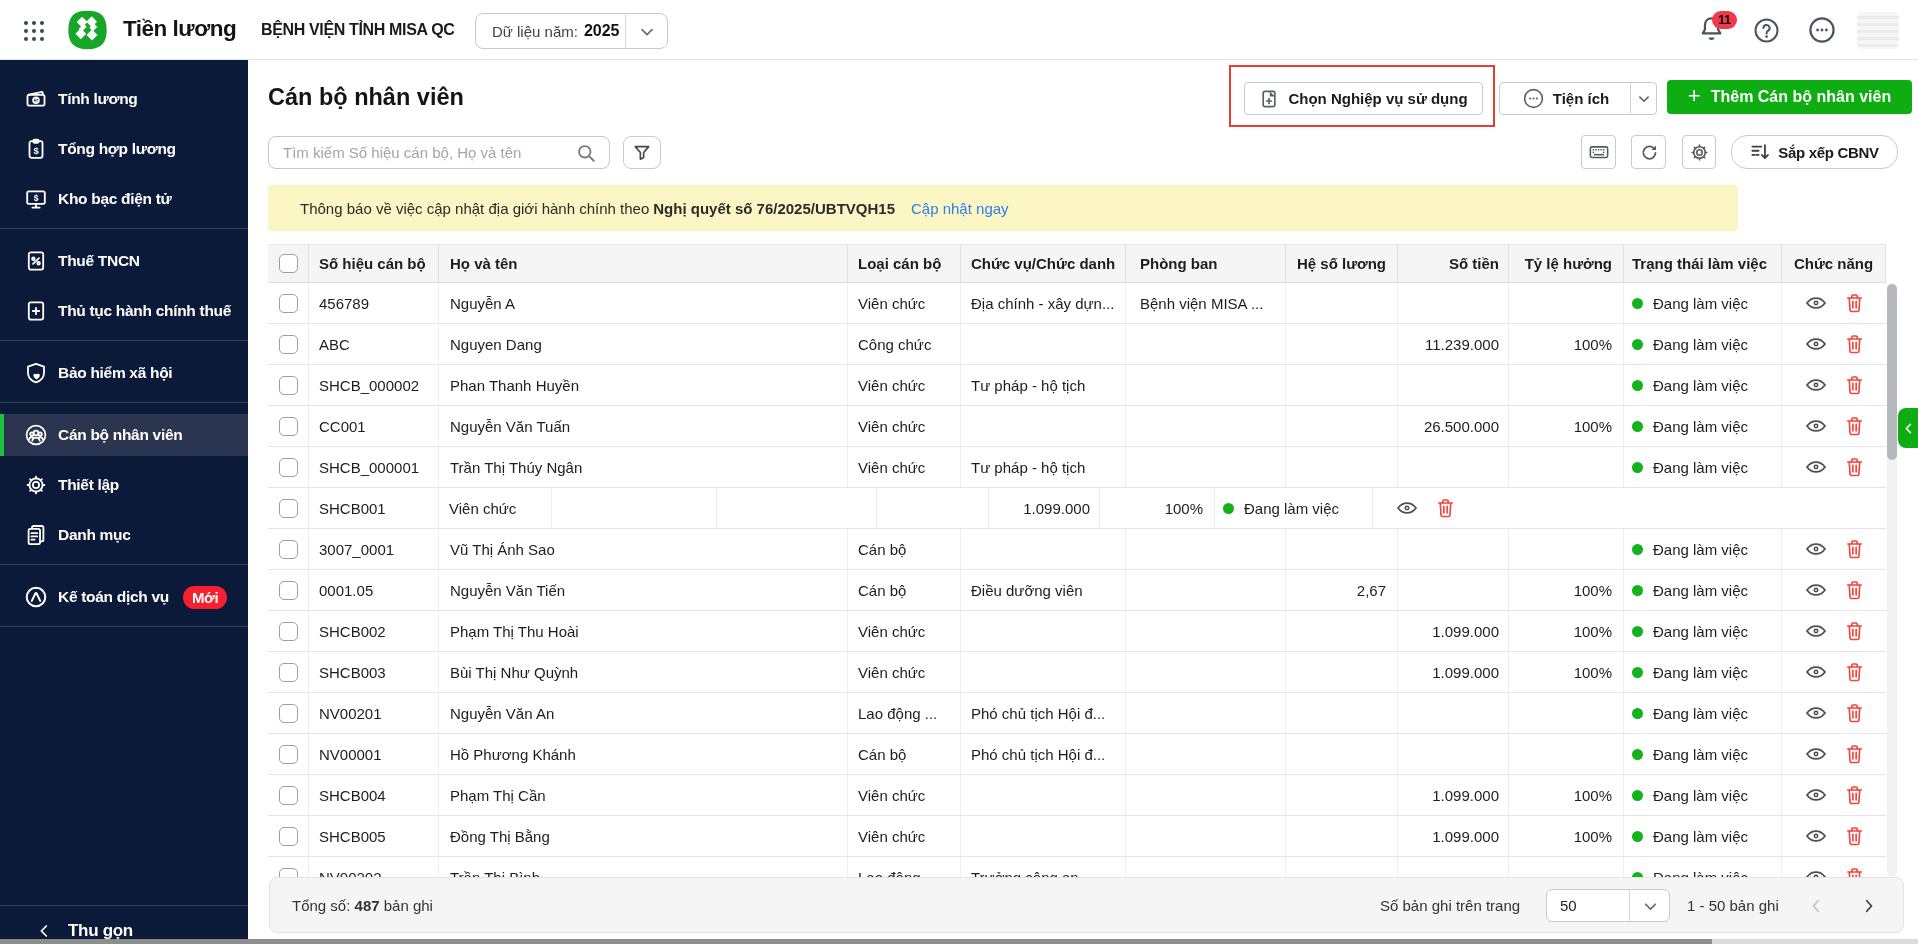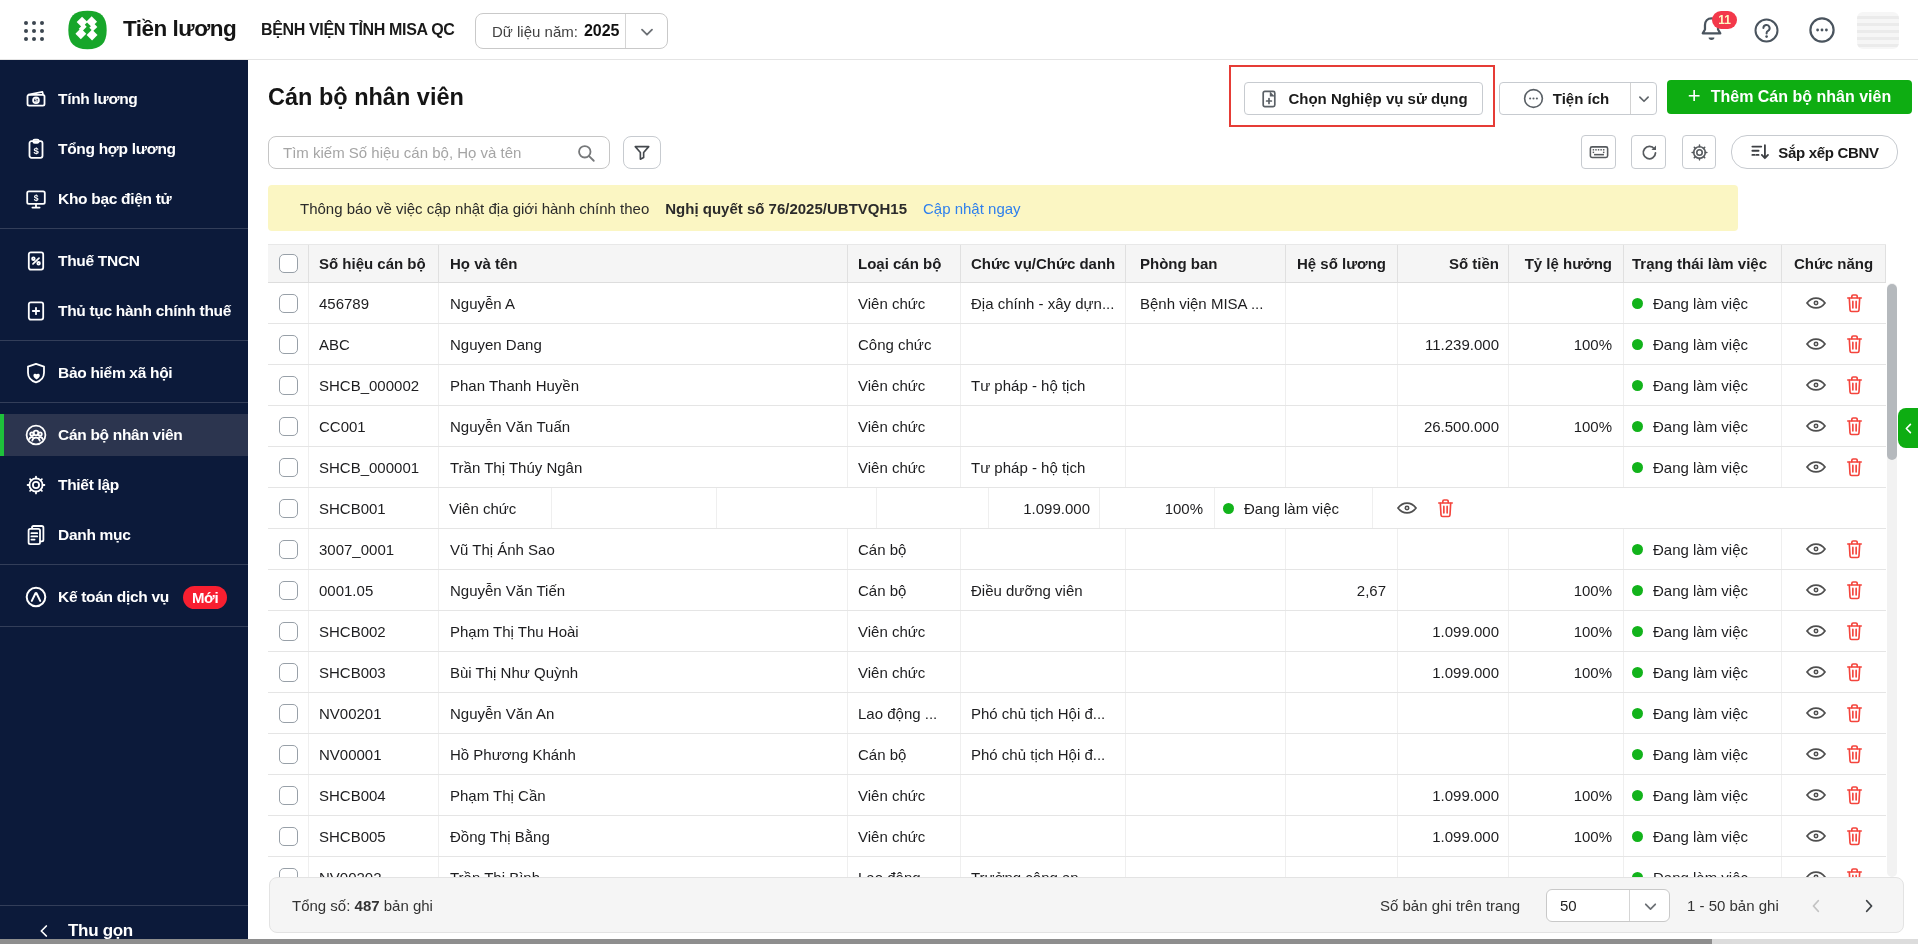--- a/index.html
+++ b/index.html
@@ -9,21 +9,21 @@
 
 #topbar{position:absolute;left:0;top:0;width:1918px;height:60px;background:#fff;border-bottom:1px solid #e4e4e4;z-index:5;text-decoration:underline;}
 #tb-title{position:absolute;left:123px;top:16px;font-size:22.5px;letter-spacing:-.5px;font-weight:700;color:#151515;}
 #tb-org{position:absolute;left:261px;top:21px;font-size:16px;letter-spacing:-.35px;font-weight:700;color:#1a1a1a;}
 #yearbox{position:absolute;left:475px;top:13px;width:193px;height:36px;border:1px solid #c9c9c9;border-radius:8px;display:flex;align-items:center;}
 #yearbox .lab{padding-left:16px;font-size:15px;color:#424242;}
 #yearbox .val{font-size:16px;font-weight:700;color:#111;margin-left:6px;}
 #yearbox .sep{position:absolute;right:41px;top:0;bottom:0;width:1px;background:#d5d5d5;}
 #yearbox svg{position:absolute;right:10px;top:8px;}
 #avatar{position:absolute;left:1857px;top:12px;width:42px;height:37px;border-radius:6px;background:repeating-linear-gradient(180deg,#f6f6f6 0 4px,#ebebeb 4px 7px);}
-.badge11{position:absolute;left:1712px;top:11px;min-width:25px;height:18px;background:#f3384a;border-radius:9px;color:#fef9c3;font-size:12px;font-weight:700;text-align:center;line-height:18px;padding:0 4px;}
+.badge11{position:absolute;left:1712px;top:11px;min-width:25px;height:18px;background:#f3384a;border-radius:9px;color:#000000;font-size:12px;font-weight:700;text-align:center;line-height:18px;padding:0 4px;}
 
 #sidebar{position:absolute;left:0;top:60px;width:248px;height:884px;background:#0c1a3a;padding-top:18px;z-index:4;}
 .mi{height:42px;display:flex;align-items:center;padding-left:24px;color:#fff;font-size:15.5px;letter-spacing:-.3px;font-weight:700;margin-bottom:8px;white-space:nowrap;}
 .mi svg{width:24px;height:24px;margin-right:10px;flex:0 0 24px;}
 .mi.act{background:#2c354f;border-left:4px solid #1ec13b;padding-left:20px;}
 .mdiv{height:1px;background:rgba(255,255,255,.16);margin:2px 0 11px 0;}
 .newb{background:#f81f30;color:#fff;font-size:15px;font-weight:700;border-radius:13px;padding:3px 9px;margin-left:14px;}
 #thugon{position:absolute;left:0;top:845px;width:248px;height:39px;padding-top:12px;color:#fff;font-size:17px;letter-spacing:-.3px;font-weight:700;display:flex;align-items:center;padding-left:36px;border-top:1px solid rgba(255,255,255,.16);background:#0c1a3a;}
 #thugon svg{width:16px;height:16px;margin-right:16px;}
 .sic{stroke:#fff;stroke-width:1.8;fill:none;stroke-linecap:round;stroke-linejoin:round;}
@@ -41,21 +41,21 @@
 #search{position:absolute;left:20px;top:76px;width:342px;height:33px;border:1px solid #c6c6c6;border-radius:8px;}
 #search .ph{position:absolute;left:14px;top:7px;font-size:15px;color:#a5a5a5;}
 #search svg{position:absolute;right:12px;top:6px;}
 #btn-filter{left:375px;top:76px;width:38px;height:33px;border-radius:8px;}
 #btn-kb{left:1333px;top:75px;width:35px;height:34px;border-radius:4px;}
 #btn-rf{left:1383px;top:75px;width:35px;height:34px;border-radius:4px;}
 #btn-gear{left:1434px;top:75px;width:34px;height:34px;border-radius:4px;}
 #btn-sort{left:1483px;top:75px;width:167px;height:34px;border-radius:4px;}
 #btn-sort svg{margin-right:8px;}#btn-sort{letter-spacing:-.3px;border-radius:16px;}
 #banner{position:absolute;left:20px;top:125px;width:1470px;height:46px;background:#fbf6c3;border-radius:4px;display:flex;align-items:center;padding-left:32px;font-size:15px;color:#2b2b2b;}
-#banner b{margin-left:16px;}
+#banner b{margin-left:4px;}
 #banner a{color:#2f80ed;margin-left:16px;text-decoration:none;font-size:15px;}
 
 #tbl{position:absolute;left:20px;top:184px;width:1630px;height:633px;overflow:hidden;}
 .trow{display:flex;width:1618px;height:41px;border-bottom:1px solid #e5e5e5;background:#fff;}
 #thead{display:flex;width:1618px;height:39px;background:#f5f5f5;border-bottom:1px solid #ddd;border-top:1px solid #e8e8e8;}
 #thead .c{font-weight:700;border-right:1px solid #e0e0e0;}
 .c{display:flex;align-items:center;padding:0 10px;font-size:15px;color:#1d1d1f;overflow:hidden;white-space:nowrap;border-right:1px solid #efefef;}
 .c.last{border-right:none;}
 .c1{width:41px;flex:0 0 41px;justify-content:center;padding:0;}
 .c2{width:130px;flex:0 0 130px;}

